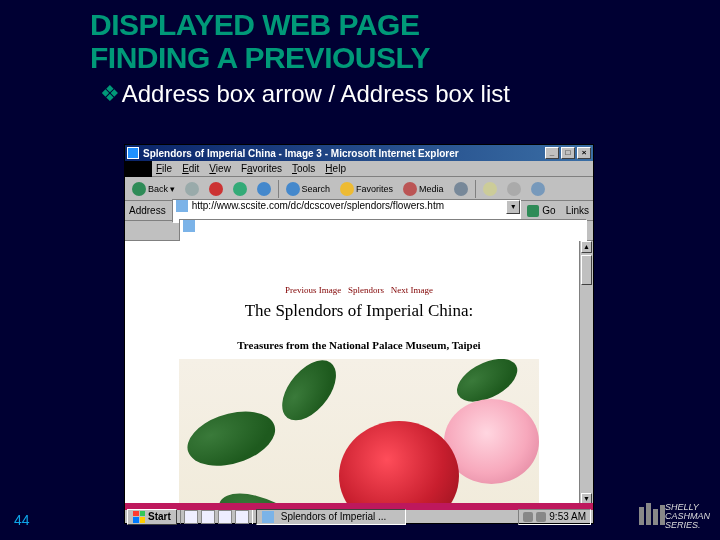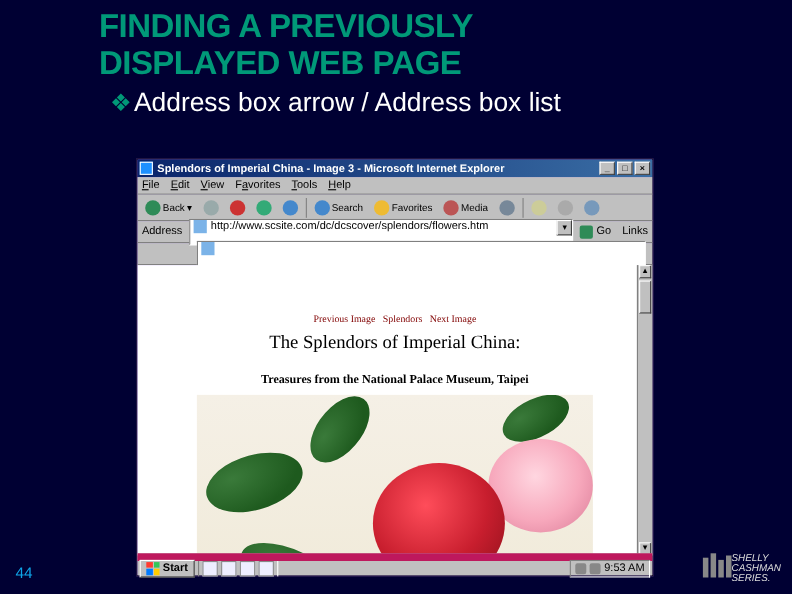--- a/index.html
+++ b/index.html
@@ -57,21 +57,21 @@
   .brand-books div:nth-child(4){height:20px}
   .brand-text { color: #ddd; font-size: 9px; font-style: italic; line-height: 1; }
 
   
   .browser {
     position: absolute;
     left: 124px;
     top: 144px;
     width: 470px;
     height: 380px;
-    background: #8b5cf6;
+    background: #000000;
     border: 1px solid #000;
     font-family: Tahoma, Arial, sans-serif;
     font-size: 10px;
     color: #000;
   }
   .titlebar {
     height: 16px;
     background: linear-gradient(to right, #0a246a, #3a6ea5);
     color: #fff;
     display: flex;
@@ -85,20 +85,21 @@
   .titlebar .ctl { width: 14px; height: 12px; background: #c0c0c0; border: 1px solid #fff; border-right-color:#404040; border-bottom-color:#404040; margin-left: 2px; font-size: 8px; line-height: 10px; text-align: center; color:#000; }
   .menubar {
     height: 16px;
     display: flex;
     align-items: center;
     padding: 0 4px;
     gap: 10px;
     background: #c0c0c0;
     border-bottom: 1px solid #808080;
     font-size: 10px;
+    margin-left: 27px;
   }
   .menubar span u { text-decoration: underline; }
   .toolbar {
     height: 24px;
     display: flex;
     align-items: center;
     padding: 0 4px;
     gap: 4px;
     background: #c0c0c0;
     border-bottom: 1px solid #808080;
@@ -213,22 +214,22 @@
   .tray { margin-left:auto; display:flex; align-items:center; gap:3px; padding:0 4px; border:1px solid #808080; border-right-color:#fff; border-bottom-color:#fff; height:16px;}
   .tray-ico{width:10px;height:10px;background:#888;border-radius:2px}
   .calltext{
     position:absolute;width:1px;height:1px;overflow:hidden;clip:rect(0 0 0 0);
   }
 </style>
 </head>
 <body>
 
 <div class="slide-title">
+  <div>DISPLAYED WEB PAGE</div>
   <div>FINDING A PREVIOUSLY</div>
-  <div>DISPLAYED WEB PAGE</div>
 </div>
 
 <div class="slide-bullet">
   <span class="bullet-icon">❖</span>
   <span>Address box arrow / Address box list</span>
 </div>
 
 <div class="browser">
   <div class="titlebar">
     <span class="ie-icon"></span>
@@ -344,20 +345,24 @@
           <div></div>
         </span>
       <span>Start</span>
     </div>
     <div class="ql">
       <span class="ql-ico"></span>
       <span class="ql-ico"></span>
       <span class="ql-ico"></span>
       <span class="ql-ico"></span>
     </div>
+    <div class="task-btn">
+      <span class="addr-icon" style="width:12px;height:12px"></span>
+      <span>Splendors of Imperial ...</span>
+    </div>
     <div class="tray">
       <span class="tray-ico"></span>
       <span class="tray-ico"></span>
       <span>9:53 AM</span>
     </div>
   </div>
 </div>
 
 <div class="slide-number">44</div>
 

